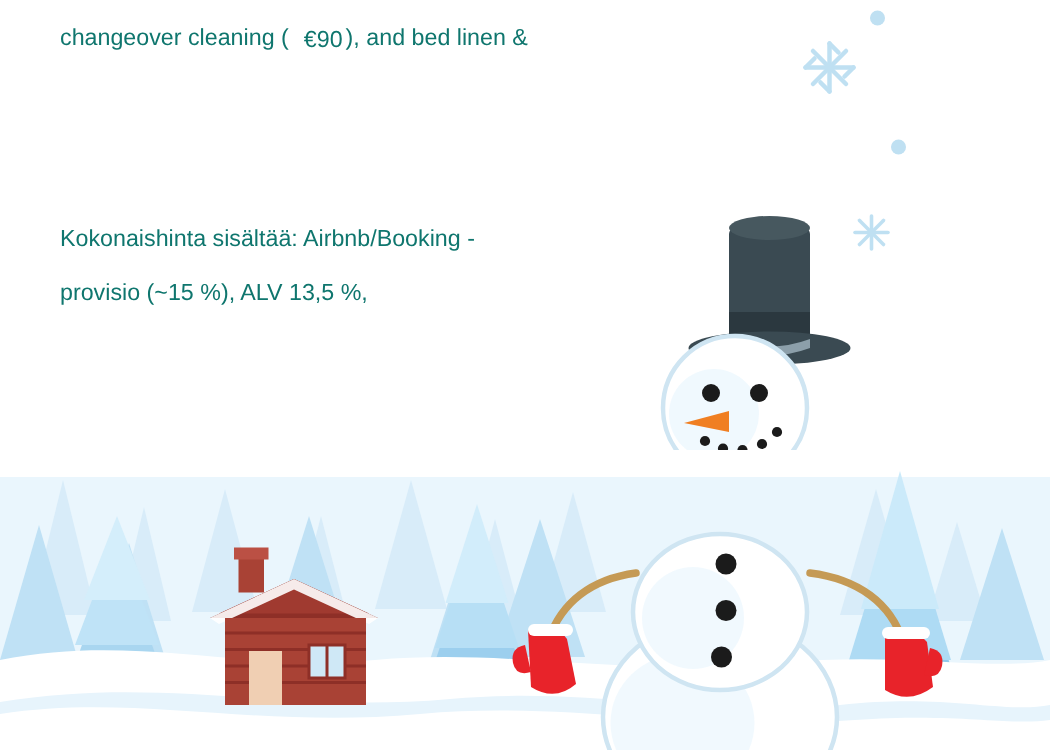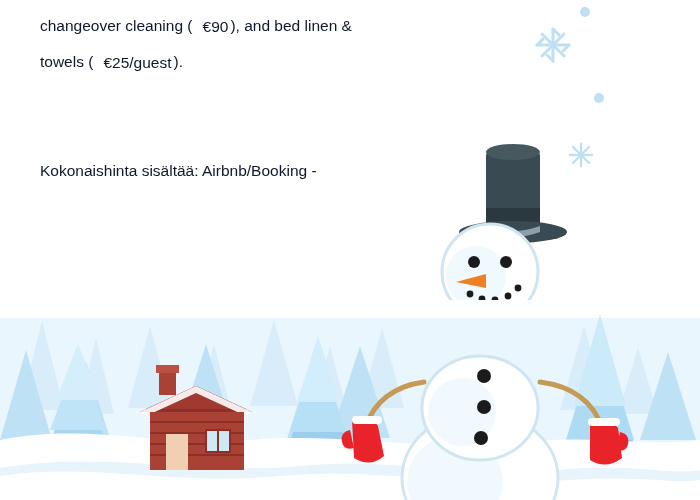--- a/index.html
+++ b/index.html
@@ -28,28 +28,28 @@
   .text-layer {
     position: absolute;
     left: 0;
     top: 0;
     width: 700px;
     z-index: 40;
   }
 
   .para {
     position: absolute;
-    color: #0f172a;
+    color: #0f766e;
     font-size: 15.5px;
     line-height: 36px;
     white-space: nowrap;
   }
 
   .para-1 { left: 40px; top: 8px; }
-  .para-2 { left: 40px; top: 153px; }
+  .para-2 { left: 40px; top: 142px; }
 
   .line { height: 36px; }
 
   
   .amt {
     display: inline-block;
     position: relative;
     top: 1px;
     padding: 0 2px 0 10px;
   }
@@ -248,25 +248,25 @@
       </g>
     </g>
   </svg>
 
   <div class="text-layer">
 
     <div class="para para-1">
       <div class="line">
         <span>changeover cleaning (</span><span class="amt">€90</span><span>), and bed linen &amp;</span>
       </div>
-      <div class="line">
-        <span>towels (</span><span class="amt">€25/guest</span><span>).</span>
-      </div>
     </div>
 
     <div class="para para-2">
       <div class="line">
         <span>Kokonaishinta sisältää: Airbnb/Booking -</span><span class="amt"></span><span></span>
       </div>
+      <div class="line">
+        <span>provisio (~15 %), ALV 13,5 %,</span><span class="amt"></span><span></span>
+      </div>
     </div>
 
   </div>
 </div>
 
 </body></html>

